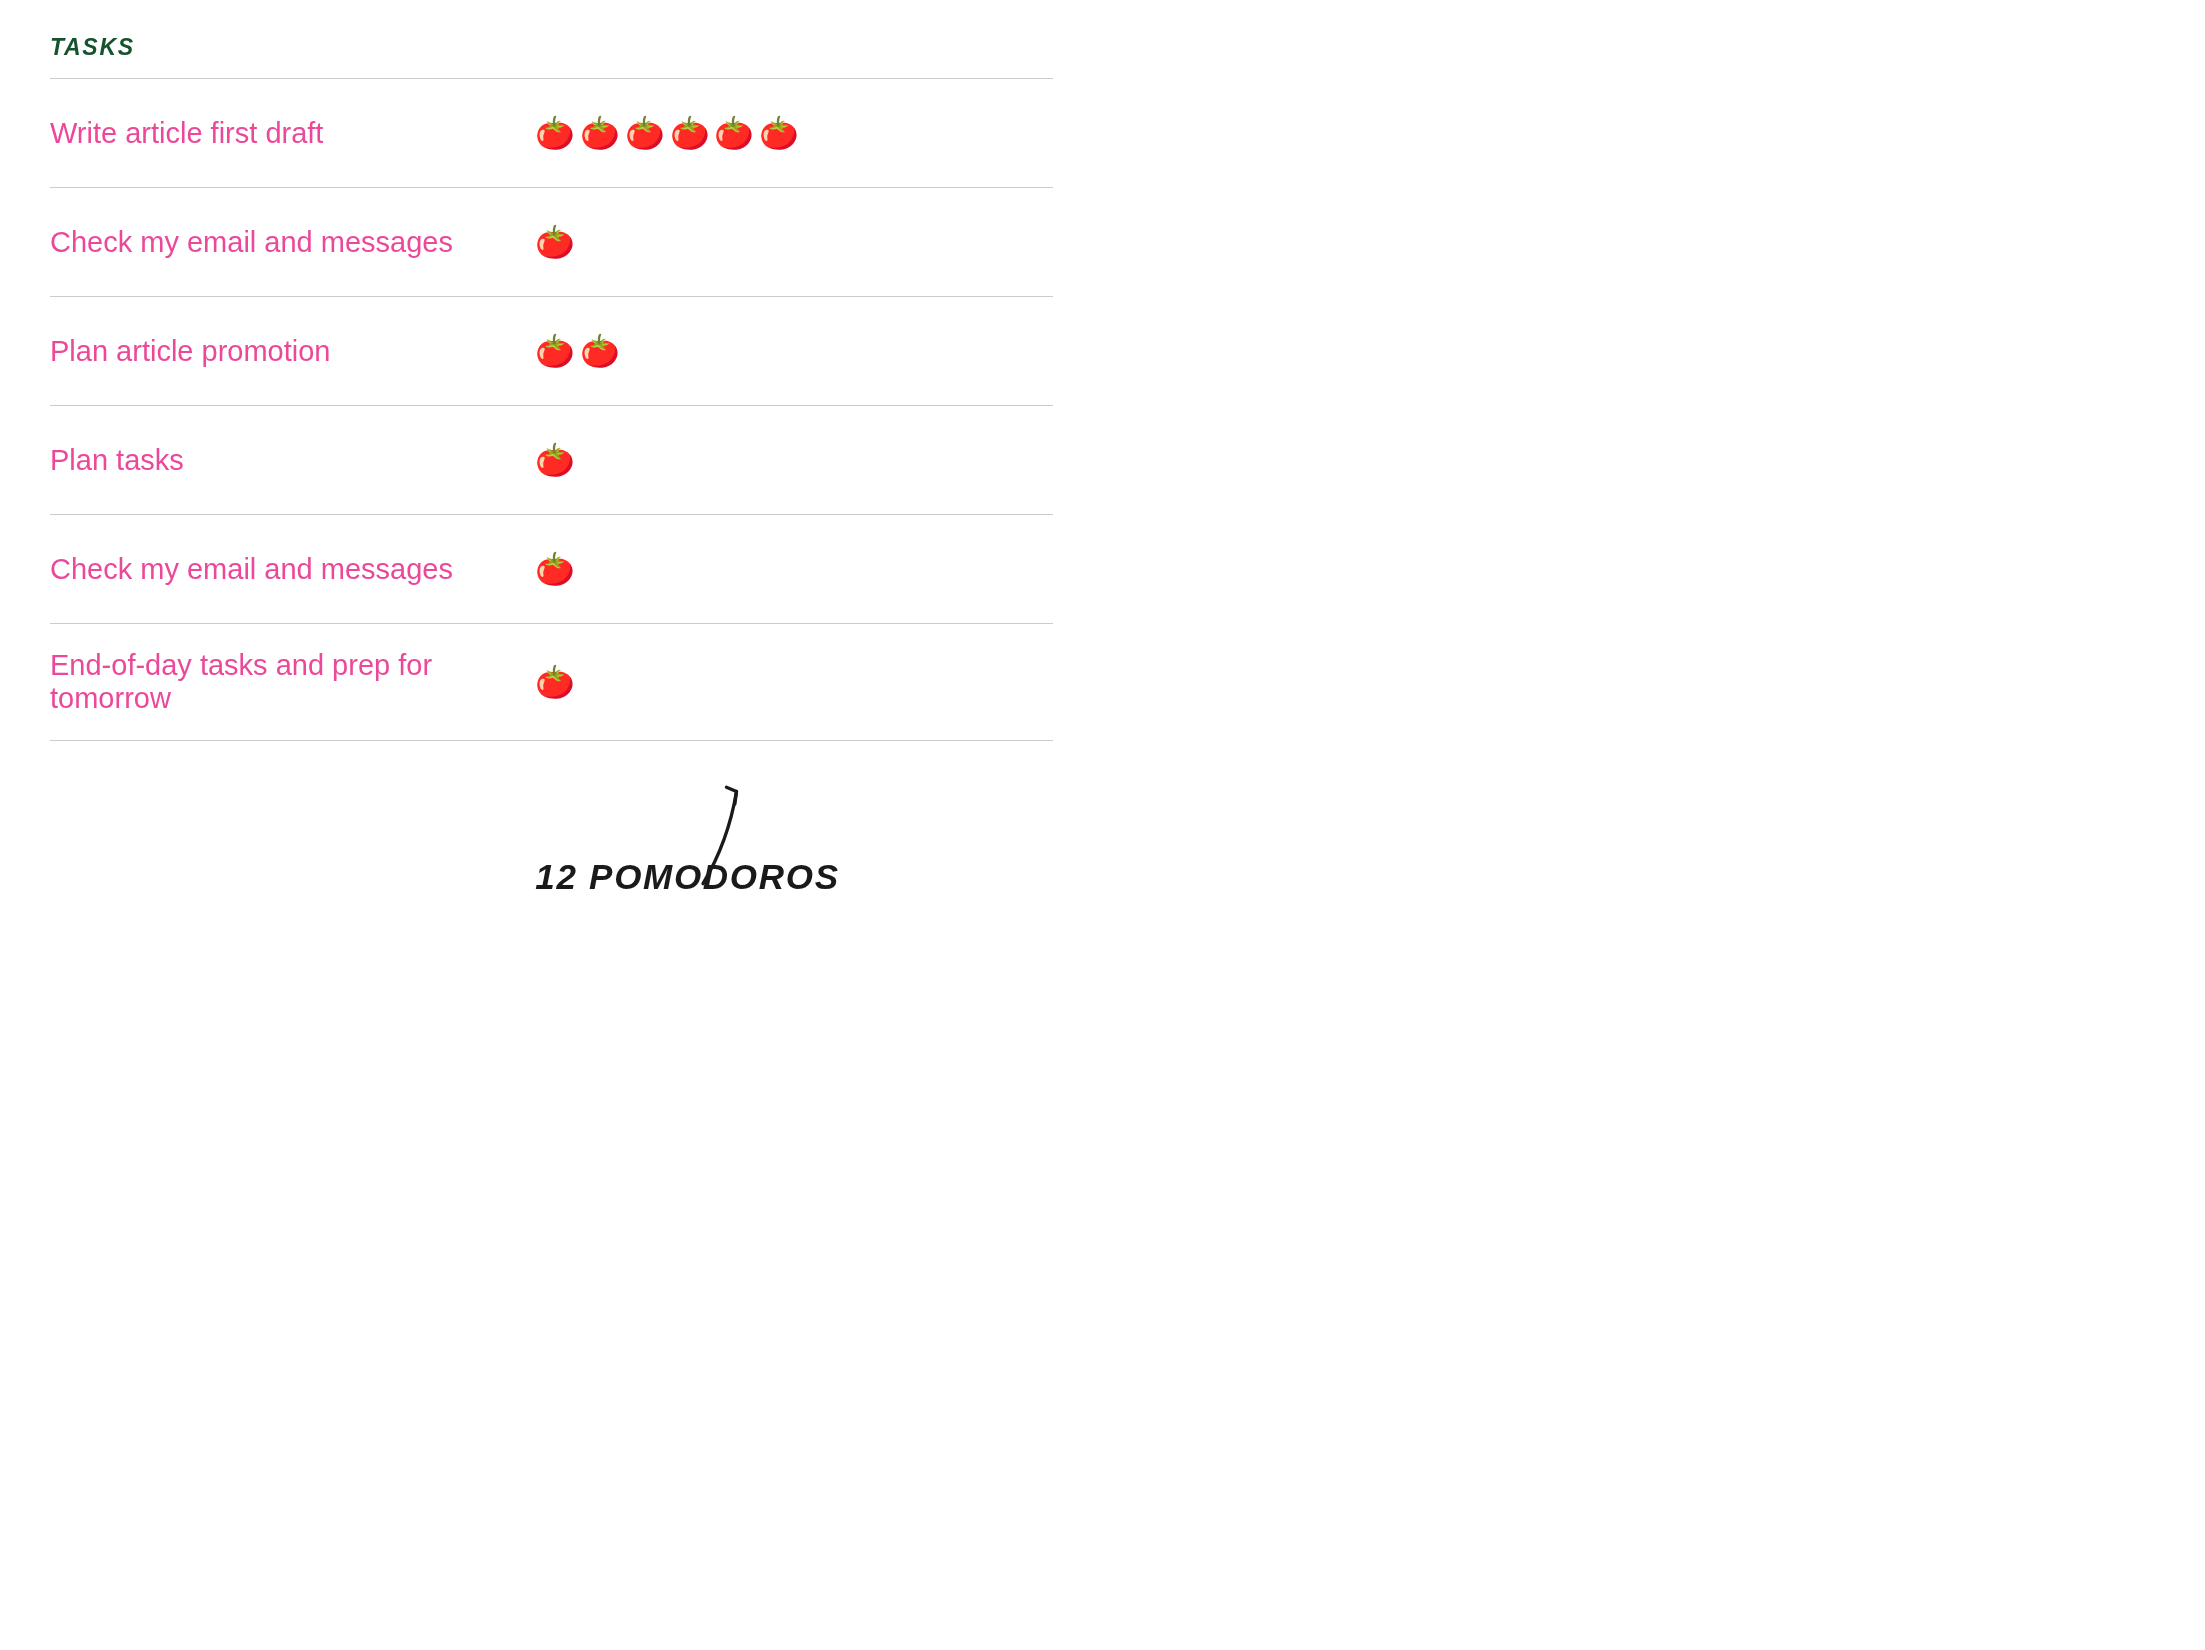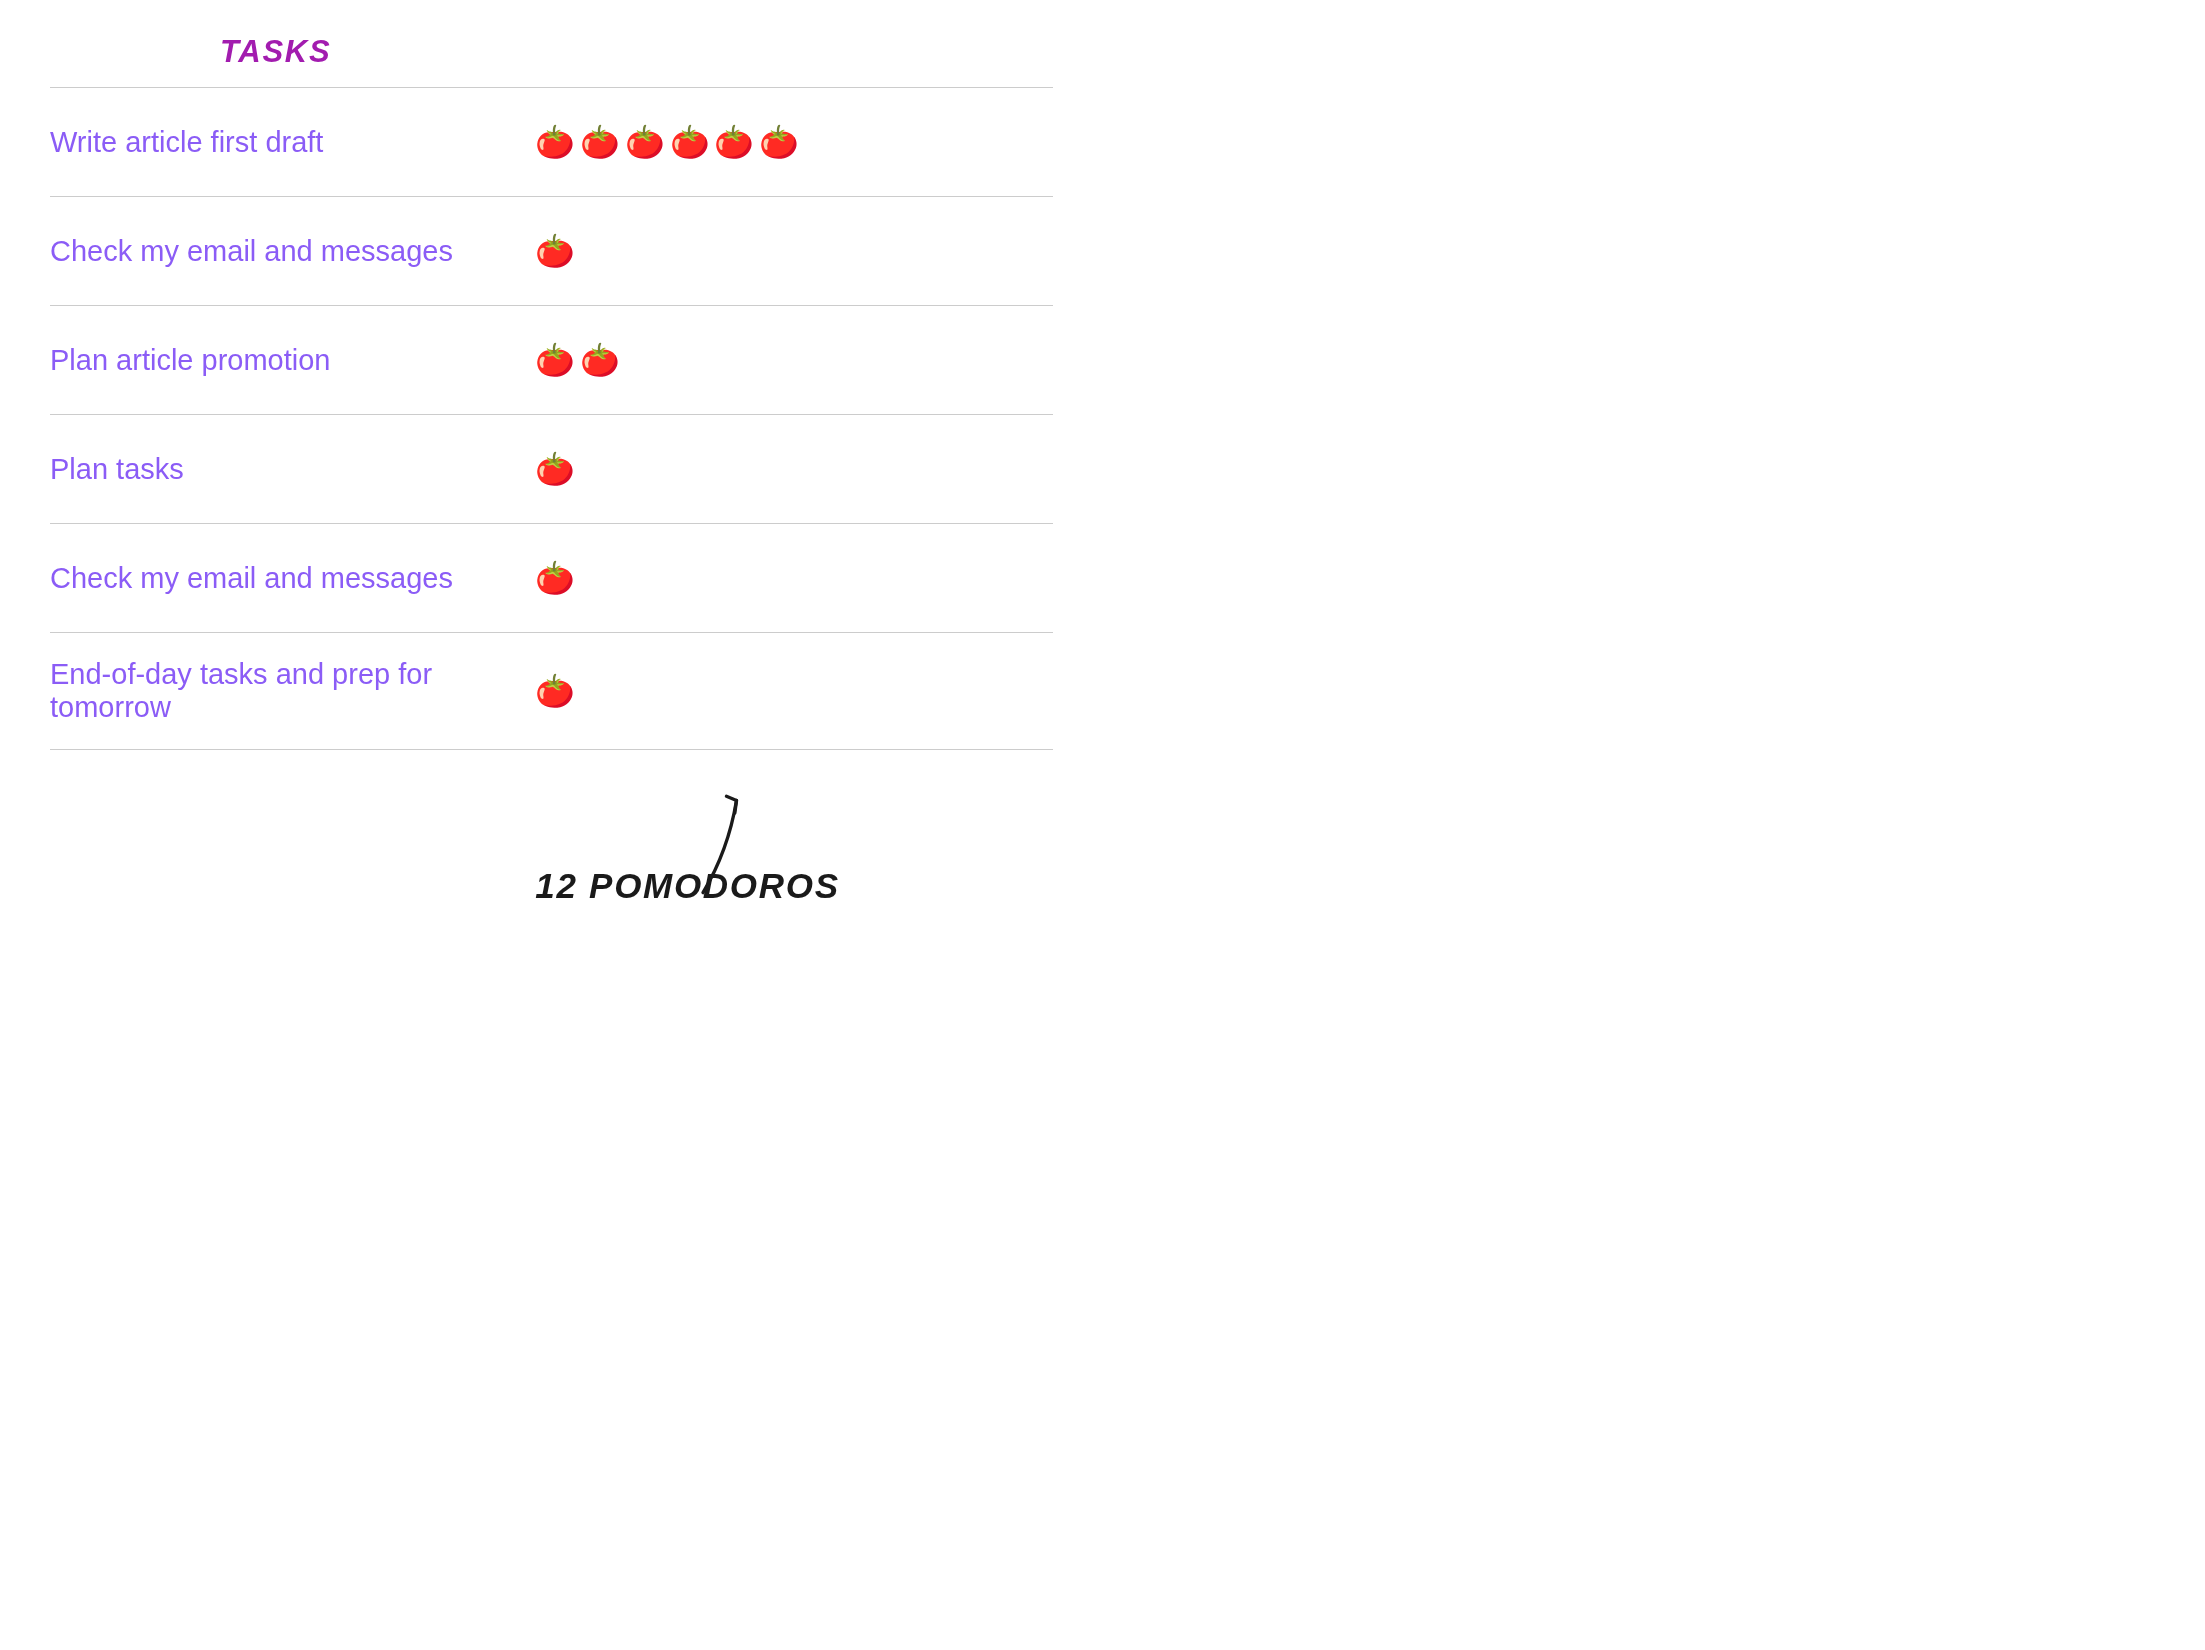--- a/index.html
+++ b/index.html
@@ -25,25 +25,24 @@
       grid-template-columns: 45% 55%;
       border-bottom: 1.7px solid #cccccc;
       padding-bottom: 17px;
       margin-bottom: 0;
     }
 
     .header-tasks {
       font-family: 'Arial Black', 'Arial', sans-serif;
       font-weight: 900;
       font-style: italic;
-      font-size: 31px;
-      color: #a21caf;
+      font-size: 23px;
+      color: #14532d;
       letter-spacing: 1.7px;
       text-transform: uppercase;
-      text-align: center;
     }
 
     .header-pomodoros {
       font-family: 'Arial Black', 'Arial', sans-serif;
       font-weight: 900;
       font-style: italic;
       font-size: 30px;
       color: #1a1a1a;
       letter-spacing: 1.7px;
       text-transform: uppercase;
@@ -53,21 +52,21 @@
     .table-row {
       display: grid;
       grid-template-columns: 45% 55%;
       border-bottom: 0.8px solid #cccccc;
       align-items: center;
       min-height: 109px;
     }
 
     .task-name {
       font-size: 29px;
-      color: #8b5cf6;
+      color: #ec4899;
       font-family: 'Arial', sans-serif;
       padding: 25px 17px 25px 0;
     }
 
     .pomodoro-cell {
       padding-left: 34px;
       display: flex;
       align-items: center;
       gap: 5px;
     }

